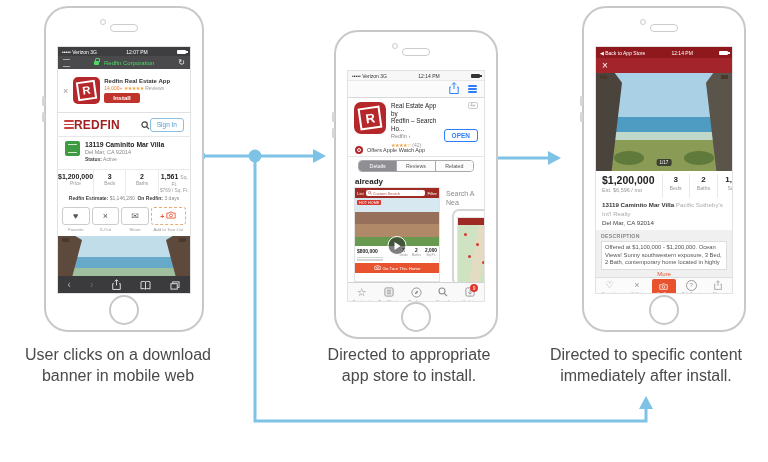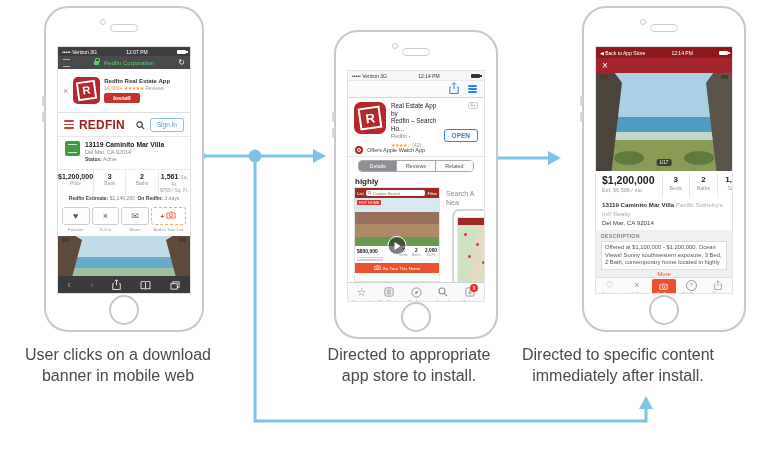--- a/index.html
+++ b/index.html
@@ -38,21 +38,21 @@
   .s1-banner{height:43px;border-bottom:1px solid #E0E0E0;display:flex;align-items:center;gap:4px;padding:0 4px;flex:none;}
   .bclose{color:#999;font-size:9px;padding:0 1px;}
   .rf-icon{background:#B5272A;border-radius:5px;position:relative;overflow:hidden;flex:none;}
   .rf-inner{position:absolute;inset:15%;border:2px solid #fff;background:#B5272A;transform:rotate(-8deg);display:flex;align-items:center;justify-content:center;color:#fff;font-weight:bold;}
   .bname{font-size:6px;font-weight:bold;color:#333;}
   .brate{font-size:5px;margin-top:1px;}
   .bcount{color:#E8823C;}
   .stars{color:var(--star-orange,#F2A33C);letter-spacing:-0.5px;}
   .brev{color:#999;}
   .install{margin-top:2px;align-self:flex-start;background:var(--install-red,#C0332B);color:#fff;font-size:6px;font-weight:bold;padding:2px 9px;border-radius:2px;}
-  .s1-header{height:23px;border-bottom:1px solid #E8E8E8;display:flex;align-items:center;gap:5px;padding:0 6px;flex:none;}
+  .s1-header{height:23px;border-bottom:1px solid #E8E8E8;display:flex;align-items:center;padding:0 6px;flex:none;}
   .burger{width:10px;display:flex;flex-direction:column;gap:1.5px;}
   .burger i{height:1.8px;background:#C9413C;border-radius:1px;}
   .rlogo{font-size:12px;font-weight:bold;color:var(--redfin-red,#A02021);letter-spacing:0.2px;}
   .mag{color:#444;}
   .signin{border:1px solid #8CBEE0;color:#4D9CD3;font-size:6.5px;padding:2.5px 6px;border-radius:3px;}
   .s1-listing{height:28px;display:flex;gap:5px;padding:4px 7px 0;flex:none;}
   .lthumb{width:15px;height:15px;background:#3E9B42;border-radius:2px;flex:none;position:relative;}
   .lthumb::after{content:"";position:absolute;inset:3px;border-top:1.5px solid #CFE8CF;border-bottom:1.5px solid #CFE8CF;}
   .laddr{font-size:6.8px;font-weight:bold;color:#222;}
   .lcity{font-size:5.5px;color:#888;margin-top:1px;}
@@ -397,21 +397,21 @@
       </div>
 
       <div class="s2-seg">
         <div class="seg">
           <div class="sel">Details</div>
           <div>Reviews</div>
           <div>Related</div>
         </div>
       </div>
 
-      <div class="s2-head">highly</div>
+      <div class="s2-head">already</div>
 
       <div class="s2-shots">
         <div class="shot1">
           <div class="sh-hdr">
             <span>List</span>
             <span class="sh-pill">
               <svg width="4" height="4" viewBox="0 0 10 10" style="margin-right:1px;">
                   <circle cx="4" cy="4" r="3" fill="none" stroke="currentColor" stroke-width="1.6"></circle>
                   <line x1="6.3" y1="6.3" x2="9" y2="9" stroke="currentColor" stroke-width="1.6"></line>
                 </svg>
@@ -615,16 +615,16 @@
           <span class="lb">Share</span>
         </div>
       </div>
     </div>
   </div>
 
   <div class="caption" style="left:293px;top:344px;">Directed to appropriate
 app store to install.</div>
   <div class="caption" style="left:2px;top:344px;">User clicks on a download
 banner in mobile web</div>
-  <div class="caption" style="left:502px;top:344px;">Directed to specific content
+  <div class="caption" style="left:530px;top:344px;">Directed to specific content
 immediately after install.</div>
 
 </div>
 
 </body></html>

